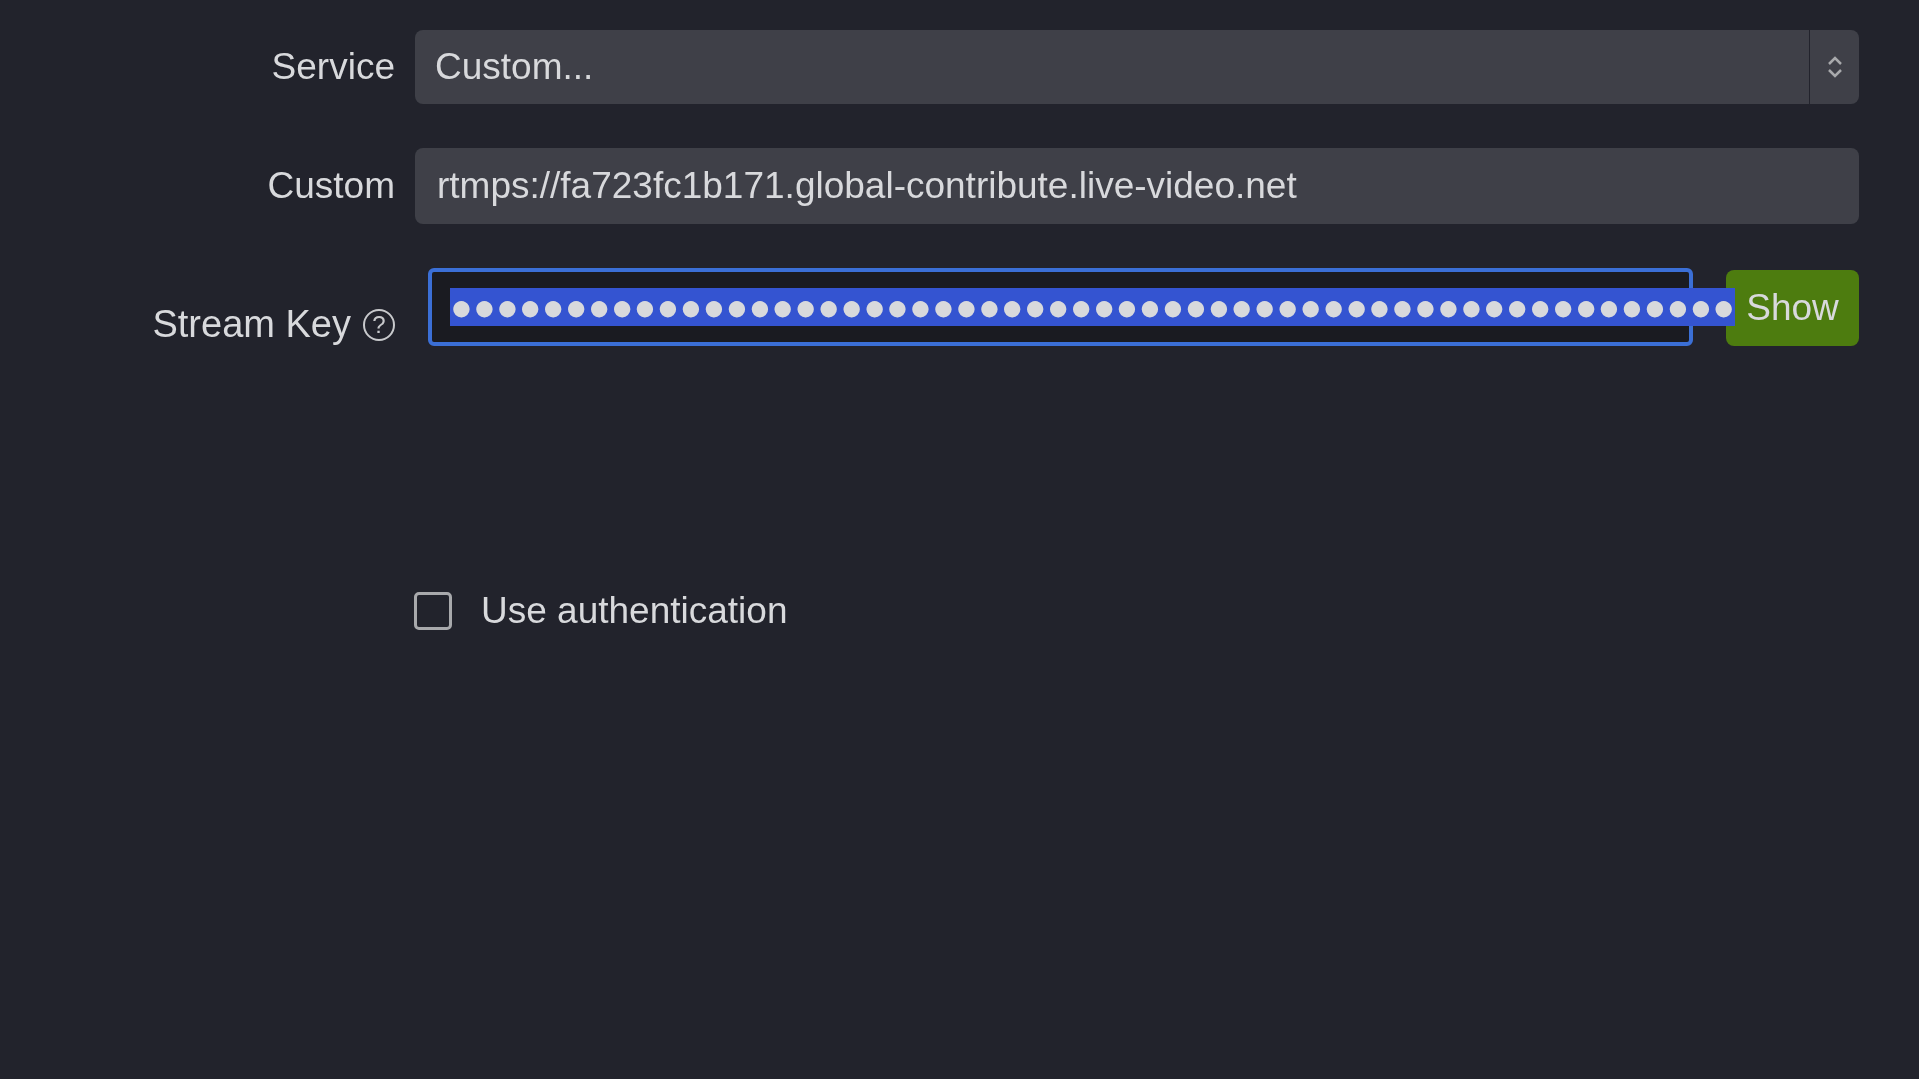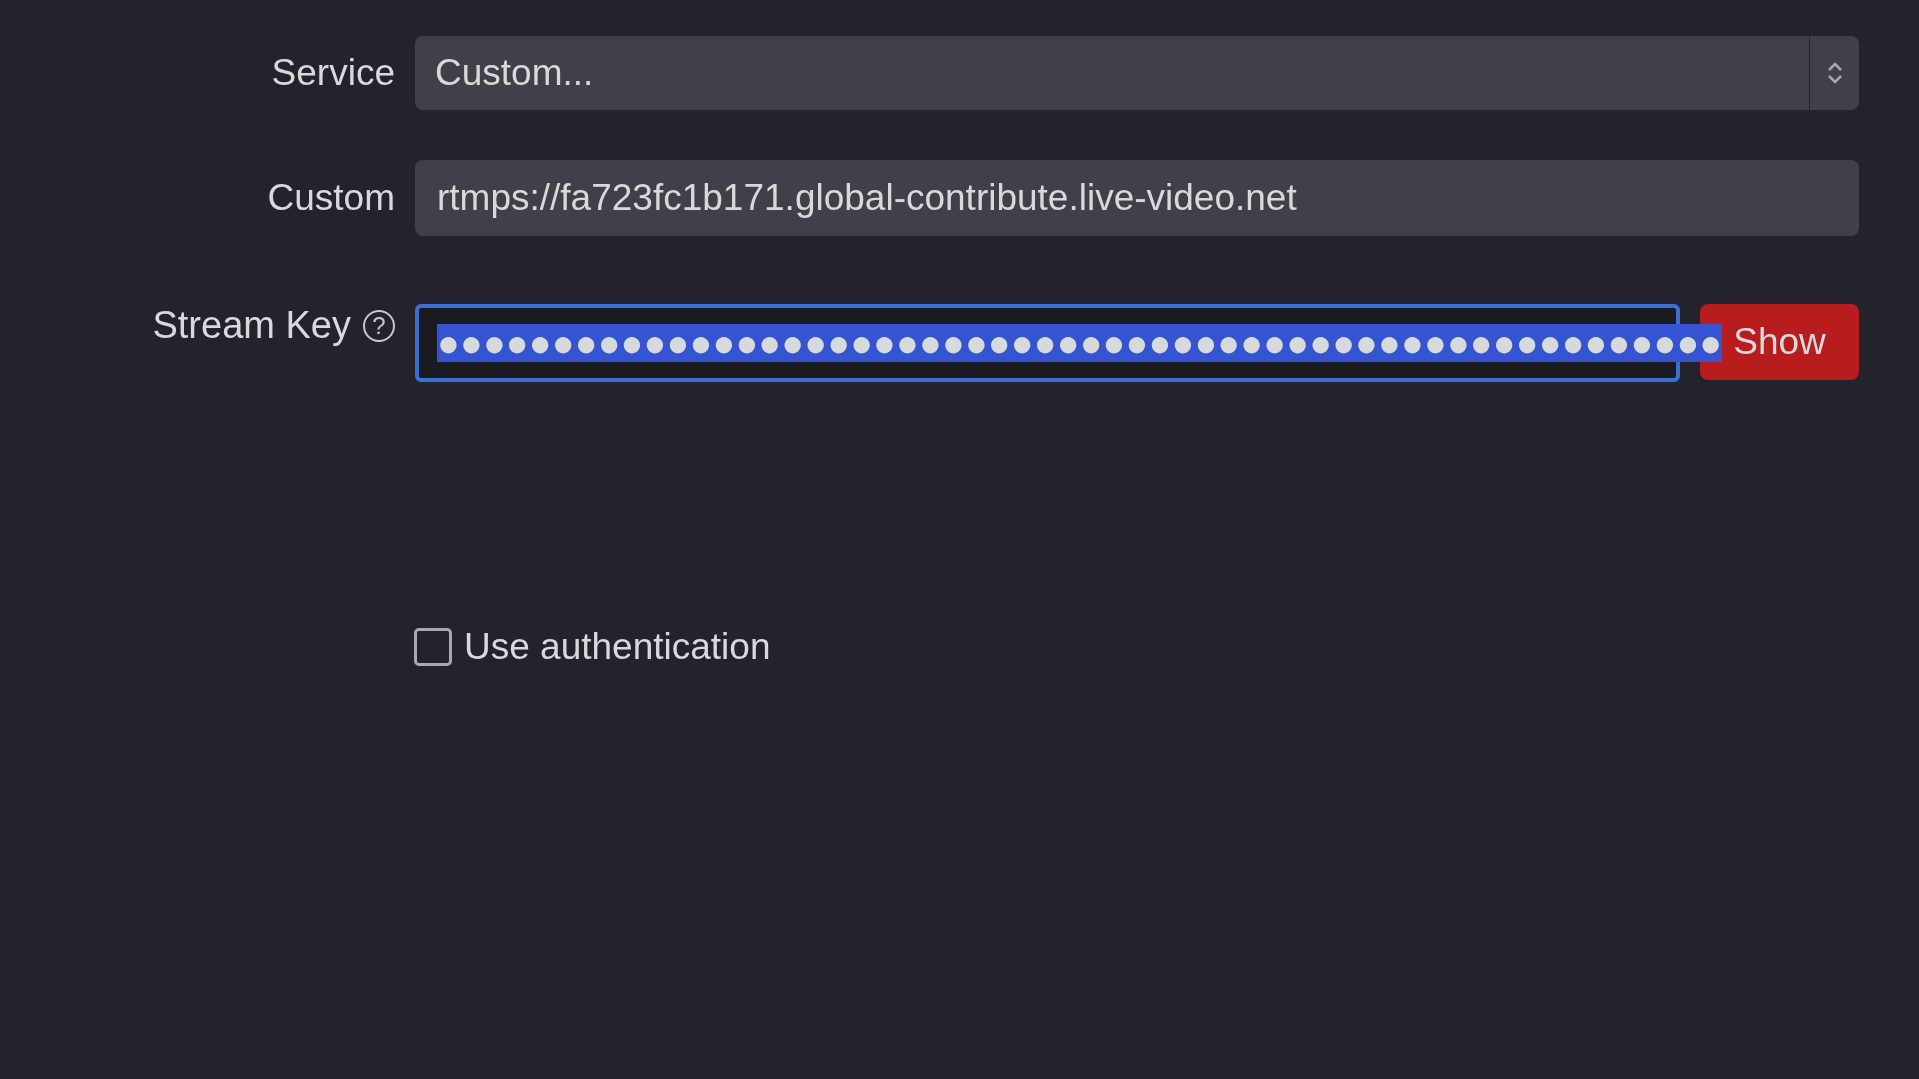--- a/index.html
+++ b/index.html
@@ -18,21 +18,20 @@
     .form-container {
       padding: 30px 60px;
       display: flex;
       flex-direction: column;
       gap: 44px;
     }
     .form-row {
       display: flex;
       align-items: center;
       gap: 20px;
-      margin-top: 6px;
     }
     .form-label {
       text-align: right;
       width: 335px;
       flex-shrink: 0;
       font-size: 37px;
       color: #d8d9dc;
       display: flex;
       align-items: center;
       justify-content: flex-end;
@@ -88,23 +87,22 @@
       border-radius: 8px;
       height: 76px;
       display: flex;
       align-items: center;
       padding: 0 22px;
       font-size: 37px;
       color: #d8d9dc;
     }
     .stream-key-row {
       display: flex;
-      align-items: flex-start;
-      gap: 20px;
-      margin-top: 24px;
+      align-items: flex-end;
+      gap: 33px;
     }
     .stream-key-label {
       text-align: right;
       width: 335px;
       flex-shrink: 0;
       font-size: 38px;
       color: #d8d9dc;
       display: flex;
       align-items: center;
       justify-content: flex-end;
@@ -130,36 +128,36 @@
       position: relative;
     }
     .password-dots {
       font-size: 38px;
       letter-spacing: 0px;
       color: #d8d9dc;
       line-height: 1;
       white-space: nowrap;
     }
     .show-button {
-      background: #b91c1c;
+      background: #4d7c0f;
       border: none;
       border-radius: 8px;
       height: 76px;
       width: 160px;
       font-size: 37px;
       color: #d8d9dc;
       cursor: pointer;
       display: flex;
       align-items: center;
       justify-content: center;
     }
     .checkbox-row {
       display: flex;
       align-items: center;
-      gap: 12px;
+      gap: 29px;
       margin-left: 354px;
       margin-top: 200px;
     }
     .checkbox {
       width: 38px;
       height: 38px;
       border: 3px solid #a8a9ac;
       border-radius: 5px;
       background: transparent;
       flex-shrink: 0;

